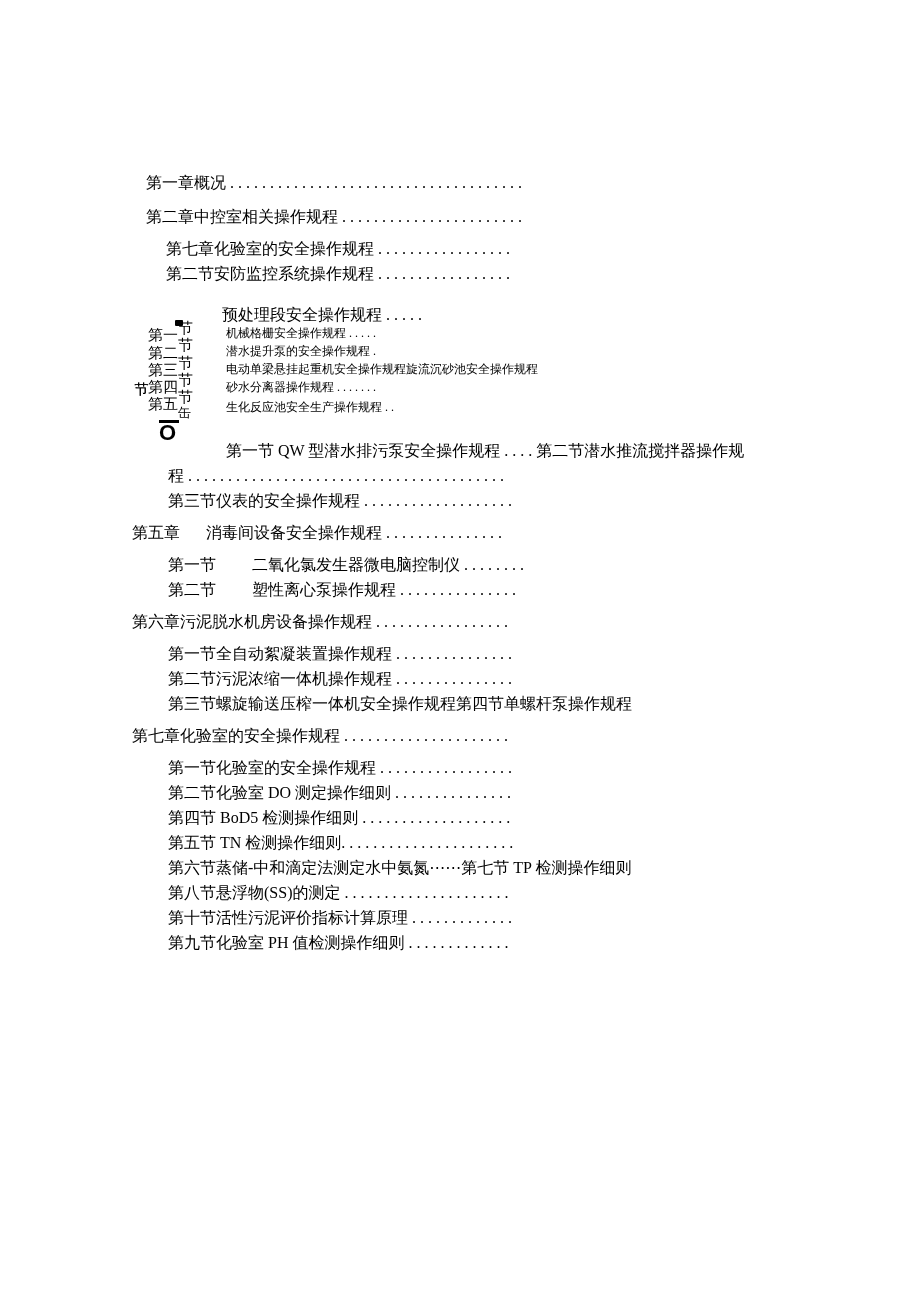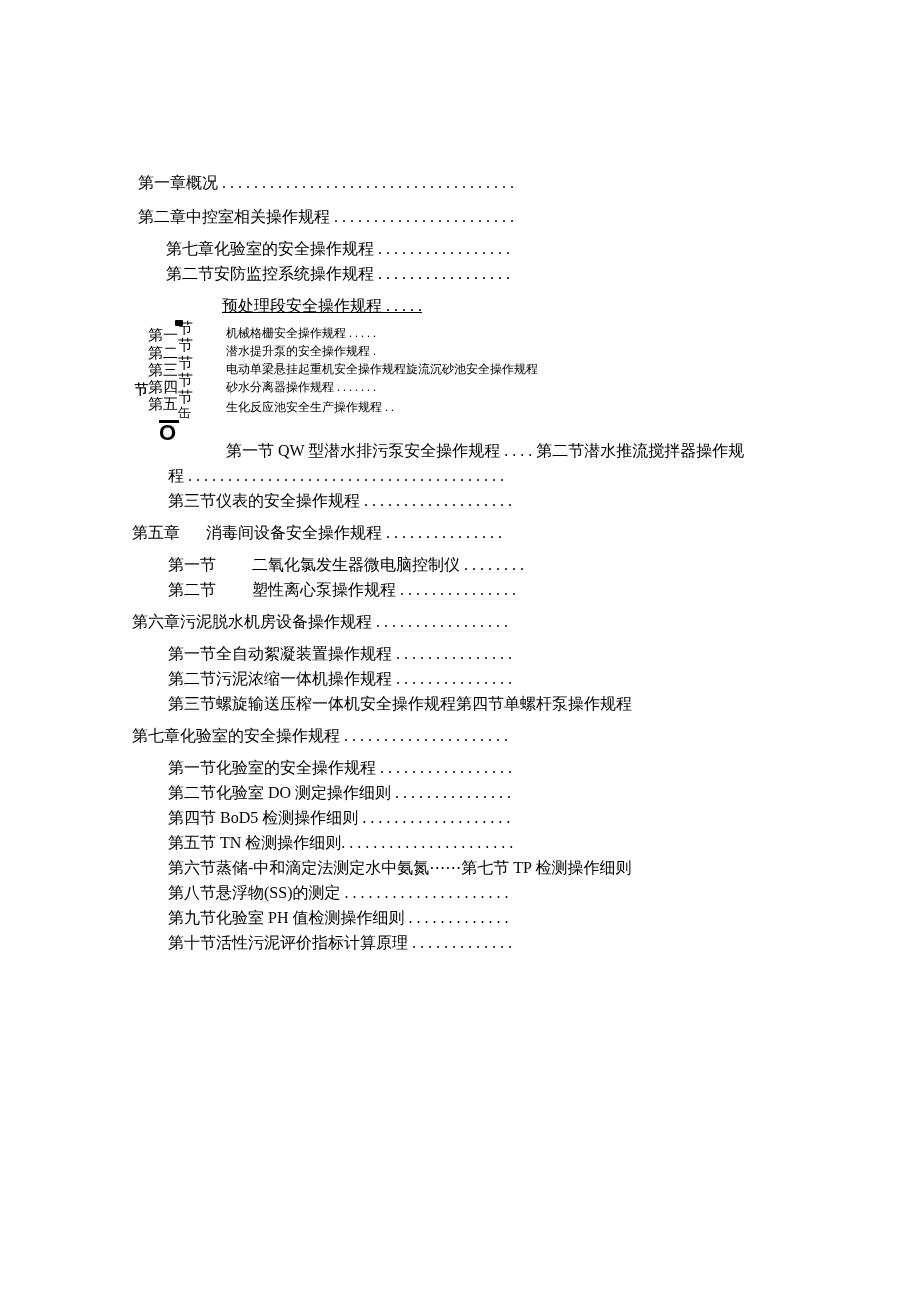--- a/index.html
+++ b/index.html
@@ -10,31 +10,30 @@
       font-family: "SimSun", "宋体", serif;
       font-size: 16px;
       color: #000;
       line-height: 1.5;
       position: relative;
     }
     .page {
       padding: 170px 130px 0 130px;
     }
     .chapter-line {
-      margin: 1px 8px;
+      margin: 1px 16px;
       white-space: nowrap;
     }
     .section-line {
       margin: 1px 0 1px 36px;
       white-space: nowrap;
     }
     .sub-line {
-      margin: 1px 0 1px 92px;
+      margin: 10px 0 1px 92px;
       white-space: nowrap;
-      text-decoration: underline;
     }
     .vb-col { display:flex; flex-direction:column; justify-content:center; line-height:1.15; font-size:15px; }
     .vb-outer {
       position:absolute;
       left:134px;
       top:320px;
       display:flex;
       align-items:center;
     }
     .vb-small { font-size:14px; writing-mode: vertical-rl; line-height:1; }
@@ -162,15 +161,15 @@
   <div class="section-line">第三节螺旋输送压榨一体机安全操作规程第四节单螺杆泵操作规程</div>
   <div style="height:6px"></div>
   <div class="chapter-line">第七章化验室的安全操作规程 . . . . . . . . . . . . . . . . . . . . .</div>
   <div style="height:6px"></div>
   <div class="section-line">第一节化验室的安全操作规程 . . . . . . . . . . . . . . . . .</div>
   <div class="section-line">第二节化验室 DO 测定操作细则 . . . . . . . . . . . . . . .</div>
   <div class="section-line">第四节 BoD5 检测操作细则 . . . . . . . . . . . . . . . . . . .</div>
   <div class="section-line">第五节 TN 检测操作细则. . . . . . . . . . . . . . . . . . . . . .</div>
   <div class="section-line">第六节蒸储-中和滴定法测定水中氨氮⋯⋯第七节 TP 检测操作细则</div>
   <div class="section-line">第八节悬浮物(SS)的测定 . . . . . . . . . . . . . . . . . . . . .</div>
+  <div class="section-line">第十节活性污泥评价指标计算原理 . . . . . . . . . . . . .</div>
   <div class="section-line">第九节化验室 PH 值检测操作细则 . . . . . . . . . . . . .</div>
-  <div class="section-line">第十节活性污泥评价指标计算原理 . . . . . . . . . . . . .</div>
 </div>
 
 </body></html>

